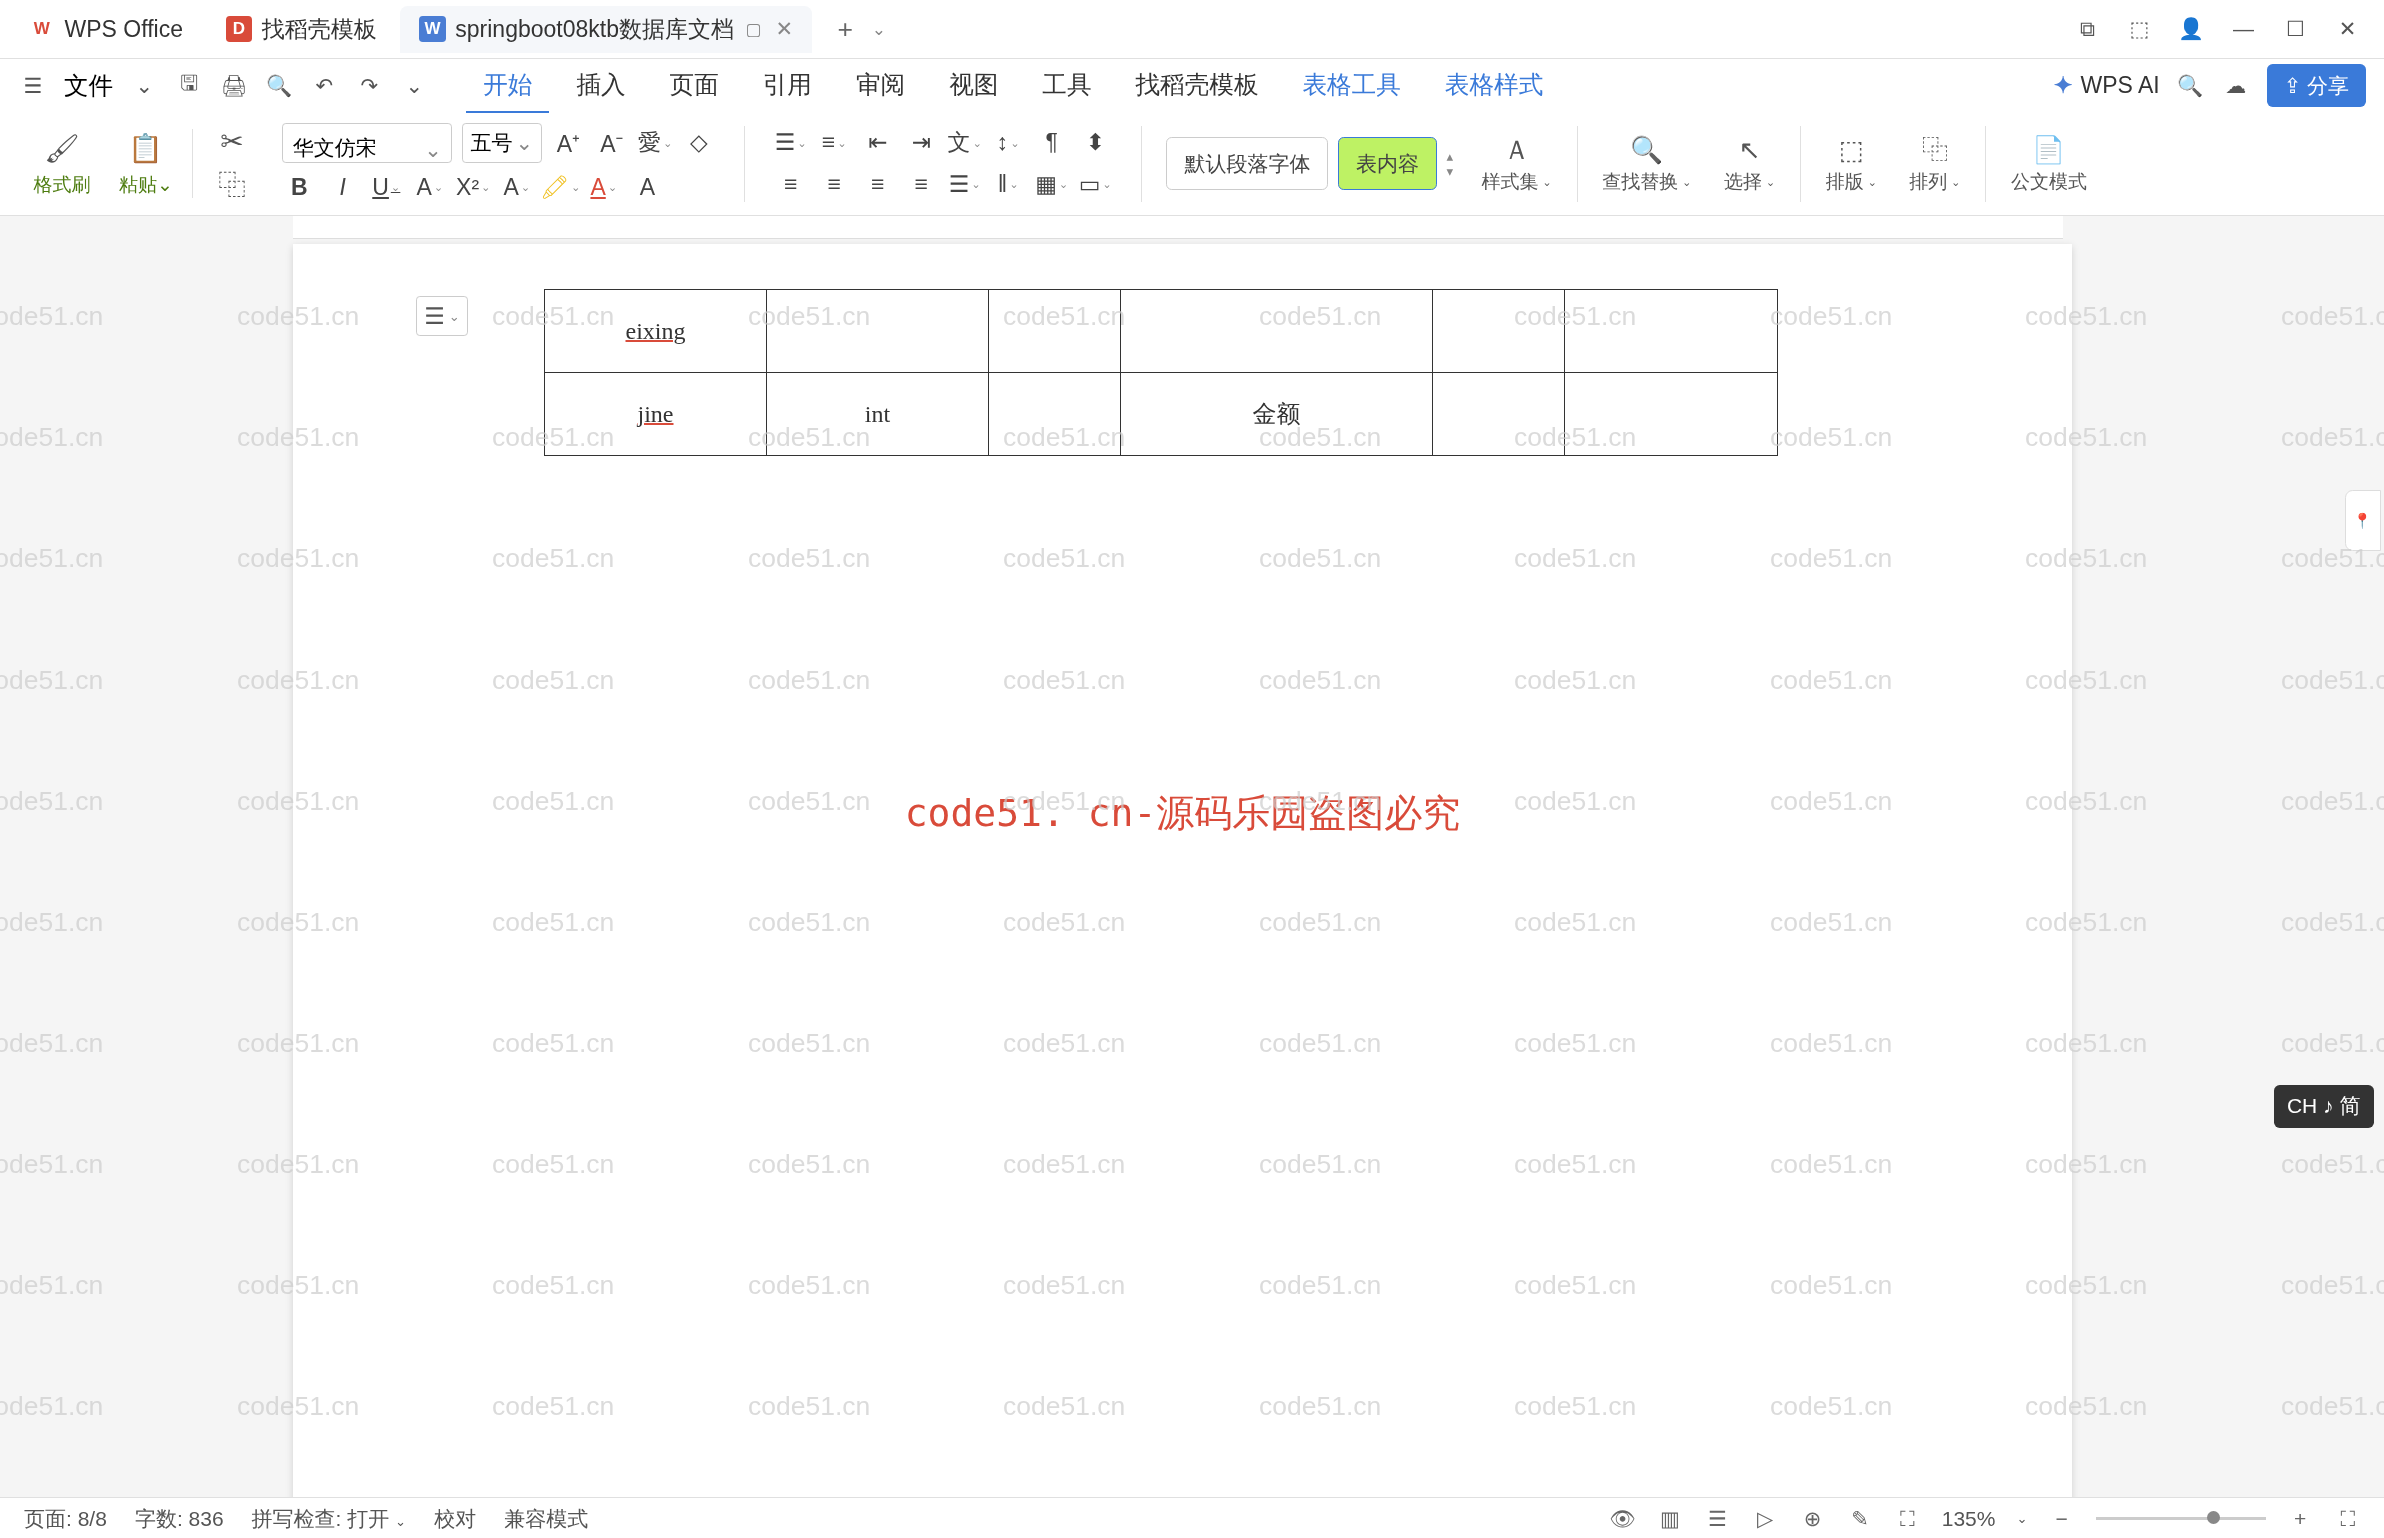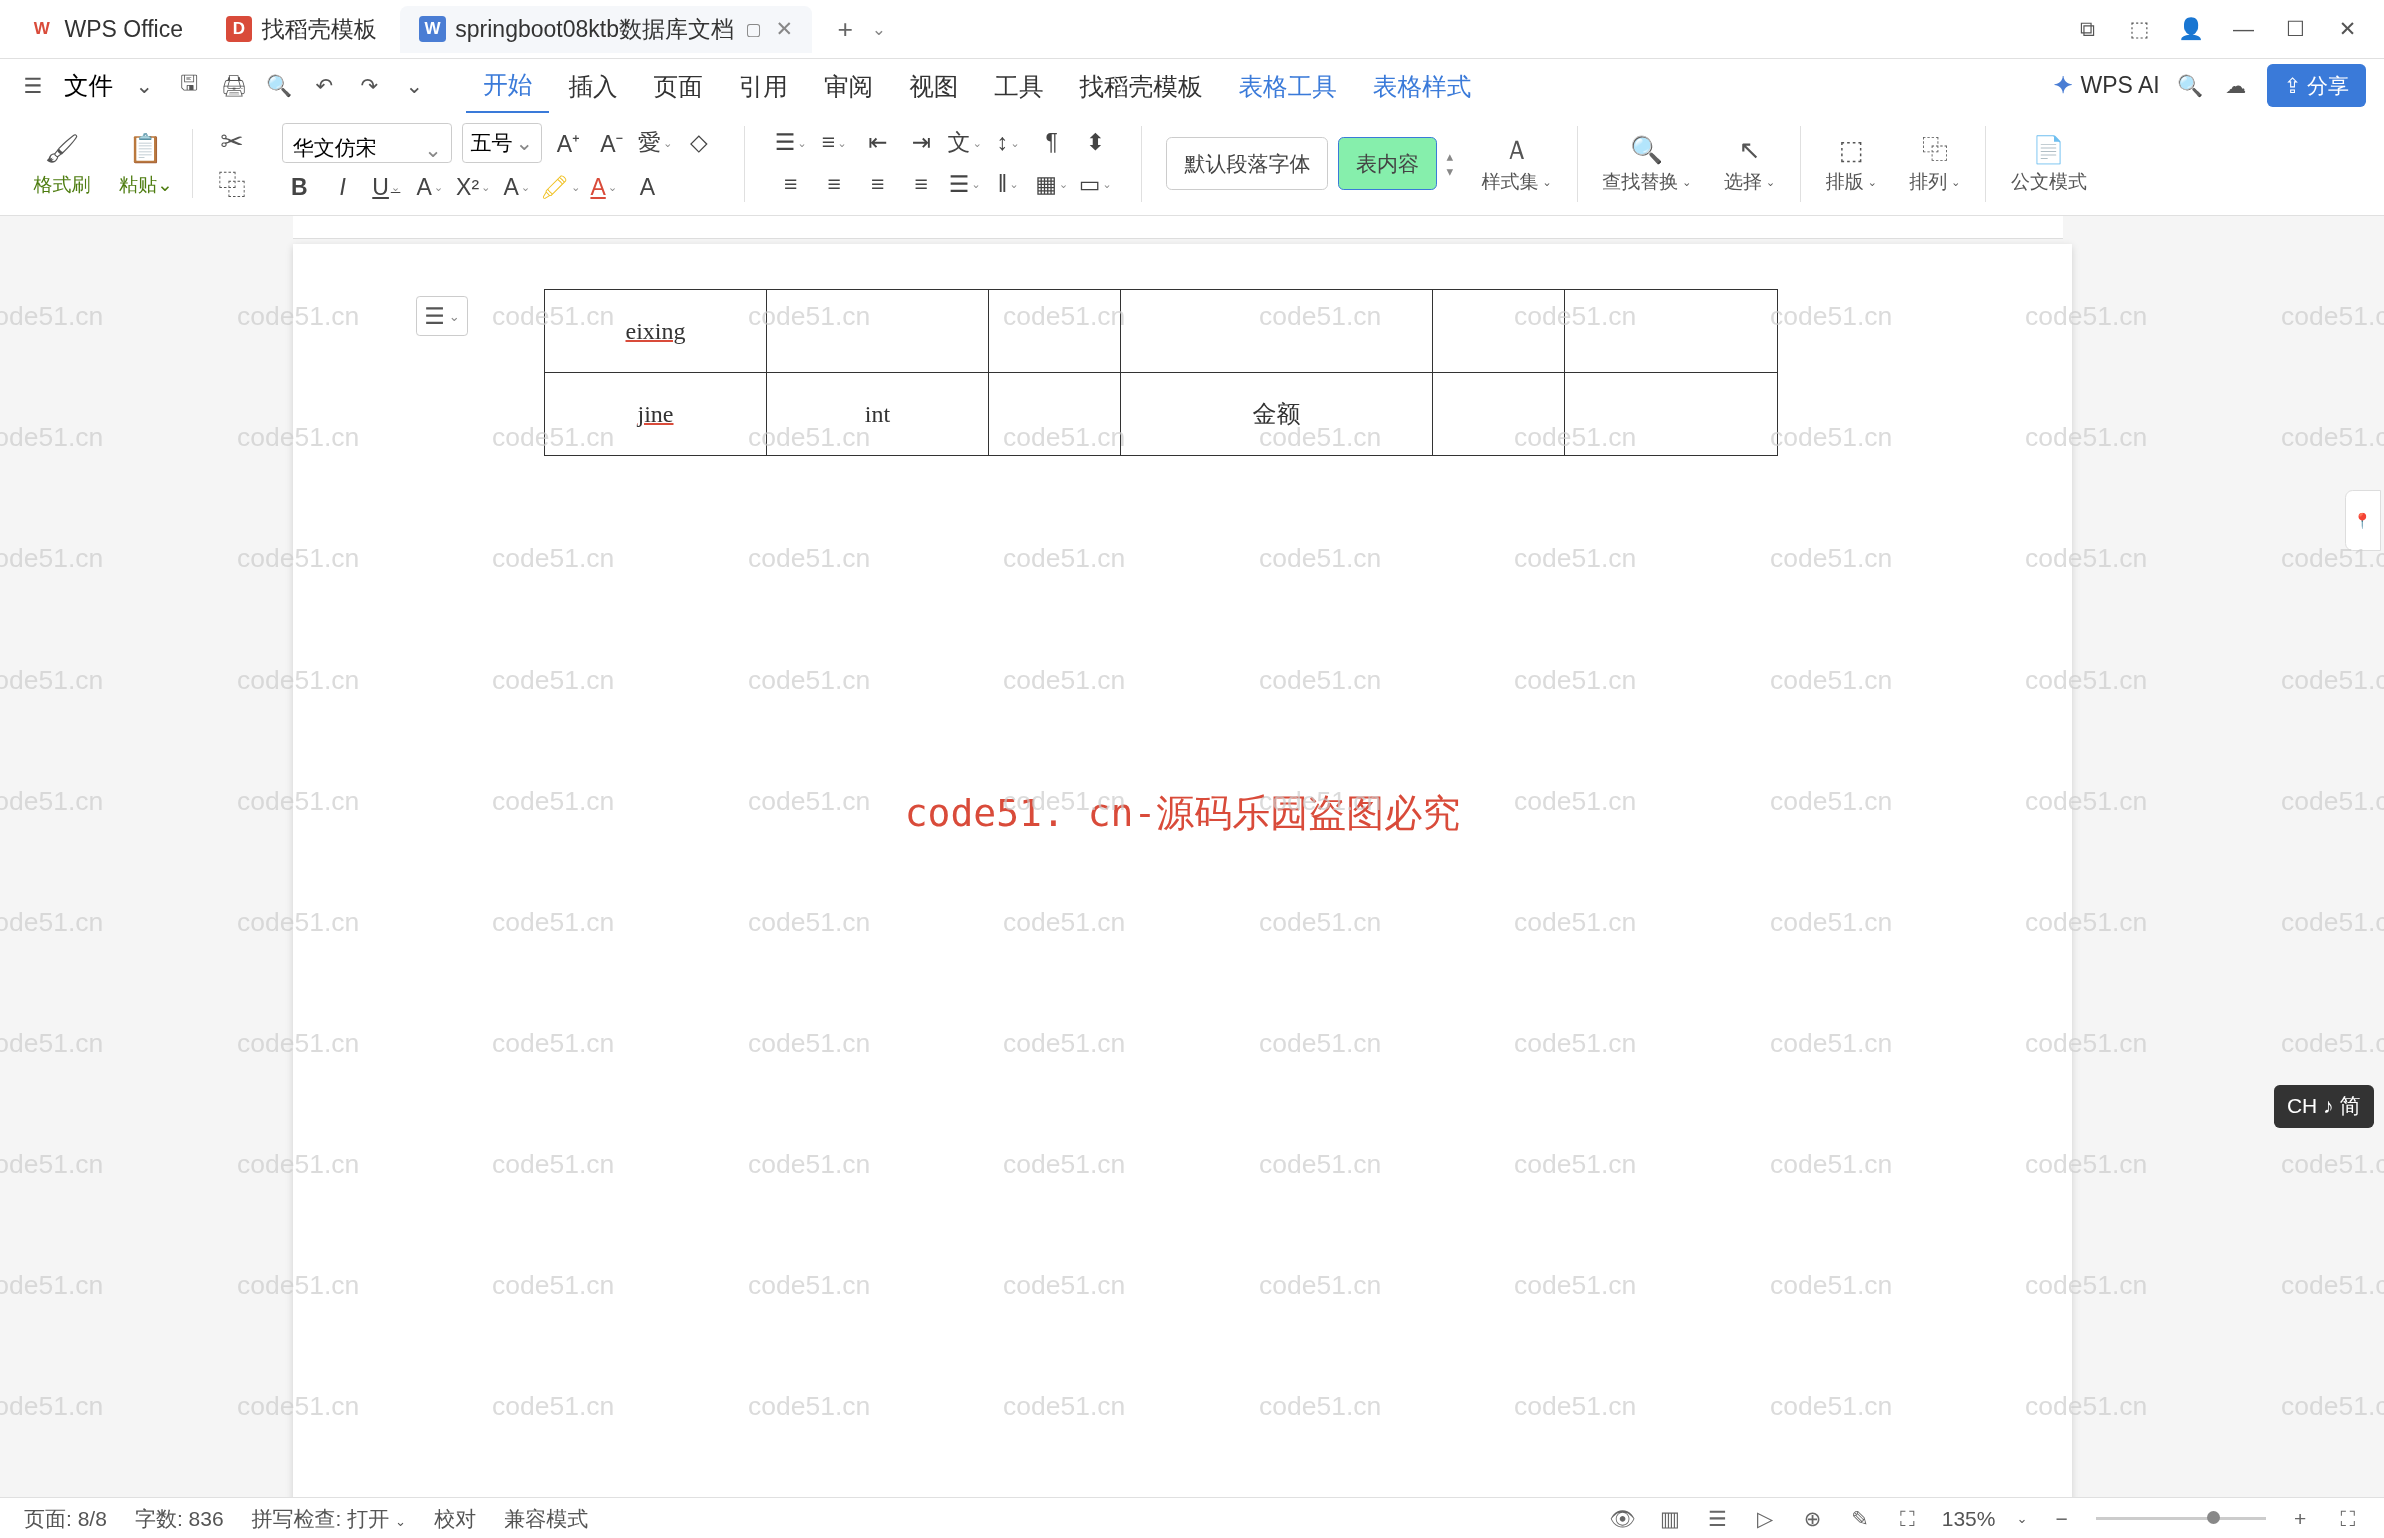--- a/index.html
+++ b/index.html
@@ -17,21 +17,21 @@
 .tab .mini { margin-left: 11.4px; color: #888; font-size: 17px; }
 .newtab { width: 38px; height: 38px; display: flex; align-items: center; justify-content: center; font-size: 26.5px; color: #666; margin-left: 9.5px; }
 .titlebar-spacer { flex: 1; }
 .window-controls { display: flex; gap: 24px; align-items: center; padding-right: 14px; }
 .window-controls .wc { width: 28px; height: 28px; display: flex; align-items: center; justify-content: center; color: #555; font-size: 21px; }
 
 
 .menubar { height: 53px; display: flex; align-items: center; padding: 0 19px; background: #fff; }
 .menubar-left { display: flex; align-items: center; gap: 17px; }
 .mb-icon { width: 28px; height: 28px; display: flex; align-items: center; justify-content: center; color: #555; font-size: 21px; }
-.menubar-tabs { display: flex; align-items: flex-end; margin-left: 38px; gap: 2px; }
+.menubar-tabs { display: flex; align-items: flex-start; margin-left: 38px; gap: 10px; }
 .menu-tab { padding: 9.5px 17px; font-size: 24.6px; color: #333; cursor: pointer; }
 .menu-tab.active { color: #3a7ad9; border-bottom: 2.8px solid #3a7ad9; }
 .menu-tab.blue { color: #3a7ad9; }
 .menubar-right { margin-left: auto; display: flex; align-items: center; gap: 17px; }
 .wps-ai { display: flex; align-items: center; gap: 7.6px; font-size: 23px; color: #333; }
 .wps-ai .ai-icon { color: #4a7dd4; font-weight: bold; }
 .share-btn { background: #3a7ad9; color: #fff; padding: 7.6px 17px; border-radius: 5.7px; font-size: 21px; display: flex; align-items: center; gap: 5.7px; }
 
 
 .ribbon { height: 104px; display: flex; align-items: center; padding: 0 24px; background: #fff; border-bottom: 0.9px solid #e0e0e0; gap: 9.5px; }
@@ -40,21 +40,21 @@
 .rg-icon { width: 40px; height: 40px; display: flex; align-items: center; justify-content: center; color: #555; font-size: 28px; }
 .rg-label { font-size: 19px; color: #4d7c0f; }
 .rg-row { display: flex; align-items: center; gap: 9.5px; }
 .font-select { width: 170px; height: 40px; border: 0.9px solid #ccc; border-radius: 3.8px; padding: 0 9.5px; font-size: 21px; display: flex; align-items: flex-end; justify-content: space-between; }
 .size-select { width: 80px; height: 40px; border: 0.9px solid #ccc; border-radius: 3.8px; padding: 0 7.6px; font-size: 21px; display: flex; align-items: center; justify-content: space-between; }
 .rb-btn { width: 34px; height: 34px; display: flex; align-items: center; justify-content: center; font-size: 23px; color: #444; }
 .rb-btn .dd { font-size: 11.4px; margin-left: 1.9px; color: #888; }
 .rb-btn.hl { color: #f0c020; }
 .rb-btn.fc { color: #d94b3a; }
 .style-box { padding: 11.4px 17px; border: 0.9px solid #ccc; border-radius: 5.7px; font-size: 21px; color: #444; }
-.style-box.active { border: 1.9px solid #3a7ad9; background: #86efac; }
+.style-box.active { border: 1.9px solid #3a7ad9; background: #bef264; }
 .ribbon-vert { display: flex; flex-direction: column; align-items: center; gap: 1.9px; padding: 0 11.4px; }
 .ribbon-vert .rv-icon { width: 36px; height: 36px; display: flex; align-items: center; justify-content: center; font-size: 26.5px; color: #555; }
 .ribbon-vert .rv-label { font-size: 19px; color: #555; display: flex; align-items: center; }
 .ribbon-vert .rv-label .dd { font-size: 11.4px; margin-left: 3.8px; }
 
 
 .doc-area { position: relative; height: calc(100% - 59px - 53px - 104px - 42px); background: #f5f5f5; overflow: hidden; }
 .ruler { position: absolute; top: 0; left: 293px; right: 322px; height: 23px; background: #fff; border-bottom: 0.9px solid #ddd; }
 .page { position: absolute; top: 28px; left: 293px; width: 1779px; height: 1448px; background: #fff; box-shadow: 0 1.9px 7.6px rgba(0,0,0,0.15); }
 .table-widget { position: absolute; top: 52px; left: 123px; width: 52px; height: 40px; border: 0.9px solid #ccc; border-radius: 3.8px; display: flex; align-items: center; justify-content: center; font-size: 23px; color: #555; background: #fff; }

